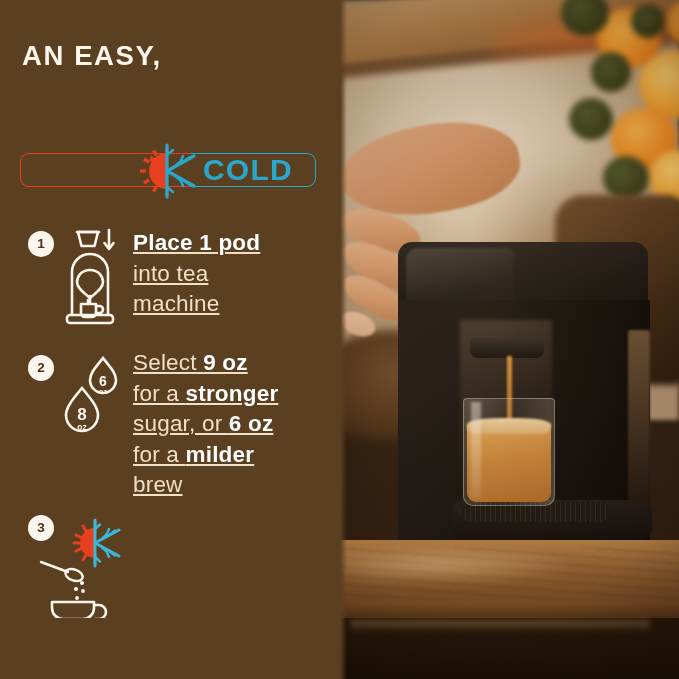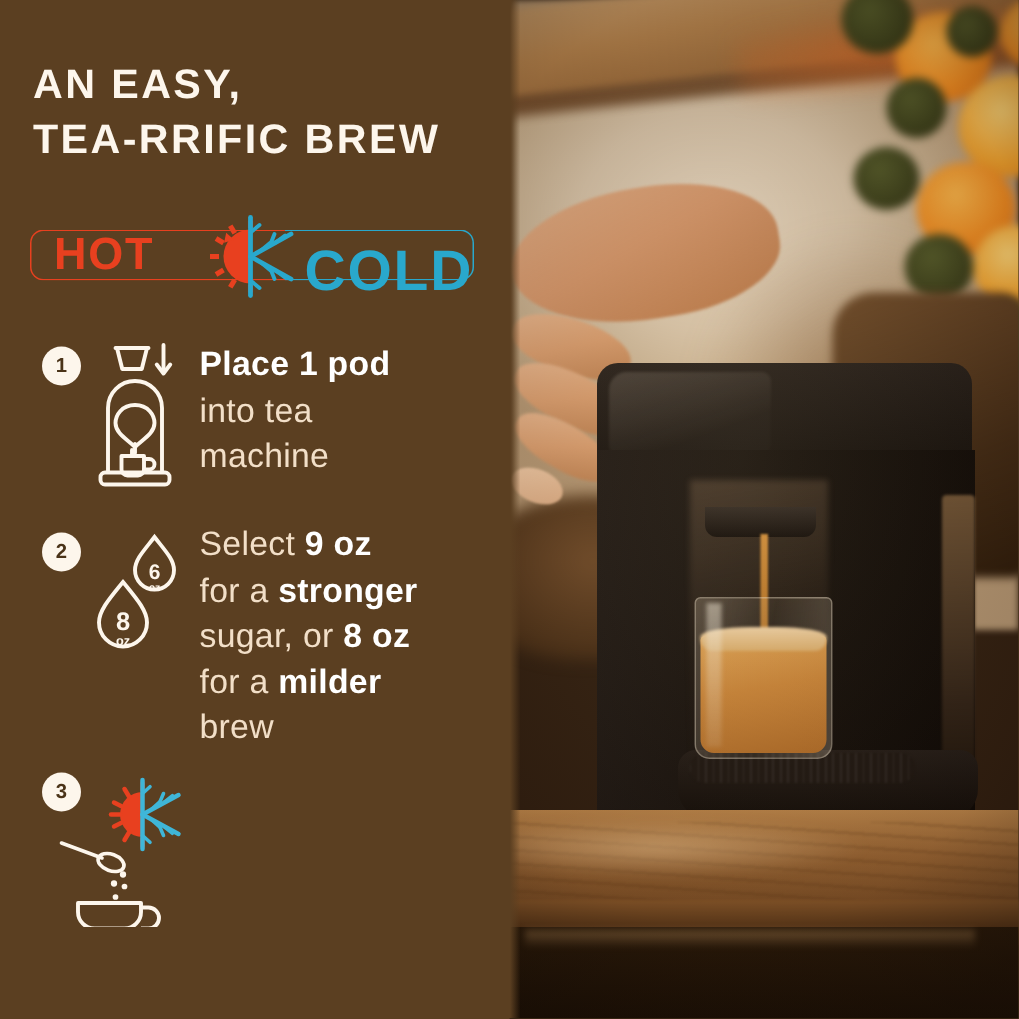--- a/index.html
+++ b/index.html
@@ -82,22 +82,22 @@
     top: 9px;
     font-size: 30px;
     font-weight: bold;
     letter-spacing: 1.2px;
     color: #e8401f;
     line-height: 30px;
   }
   .hc-cold {
     position: absolute;
     left: 183px;
-    top: 20px;
-    font-size: 38px;
+    top: 9px;
+    font-size: 30px;
     font-weight: bold;
     letter-spacing: 1.2px;
     color: #29a8cc;
     line-height: 30px;
   }
   .hc-icon {
     position: absolute;
     left: 116px;
     top: -3px;
     width: 62px;
@@ -148,20 +148,21 @@
 
   .step-text {
     position: absolute;
     left: 133px;
     top: 0px;
     width: 205px;
     font-size: 22.5px;
     line-height: 30.5px;
     color: #f2dfc8;
     letter-spacing: 0.2px;
+    text-decoration: underline;
   }
   .step-text b { color: #ffffff; font-weight: bold; }
   .step-1 .step-text { top: 4px; }
   .step-2 .step-text { top: 0px; }
   .step-3 .step-text { top: 10px; }
 
   
   .photo {
     position: relative;
     width: 339px;
@@ -375,27 +376,25 @@
 </style>
 </head>
 <body>
 
 <div class="poster">
 
   <div class="left-panel">
 
     <div class="headline">
       <span>AN EASY,</span>
-      <span class="l2">TEA-RRIFIC BREW</span>
     </div>
 
     <div class="hotcold">
       <div class="hc-frame-left"></div>
       <div class="hc-frame-right"></div>
-      <div class="hc-hot">HOT</div>
       <div class="hc-cold">COLD</div>
       <svg class="hc-icon" viewBox="0 0 62 56">
 
         <g fill="#e8401f">
           <path d="M31 10 A18 18 0 0 0 31 46 Z"></path>
           <g stroke="#e8401f" stroke-width="3.4" stroke-linecap="butt">
             <line x1="31" y1="4" x2="31" y2="9"></line>
             <line x1="17.5" y1="7.5" x2="20.5" y2="12.5"></line>
             <line x1="8" y1="16" x2="13" y2="19"></line>
             <line x1="4" y1="28" x2="10" y2="28"></line>
@@ -465,21 +464,21 @@
             <path d="M20 34 c 9 11 16 19 16 27 a16 16 0 0 1 -32 0 c 0 -8 7 -16 16 -27 z"></path>
           </g>
           <text x="41" y="32" fill="#fdf6ec" font-size="14" font-weight="bold" text-anchor="middle" font-family="Liberation Sans, sans-serif">6</text>
           <text x="41" y="40" fill="#fdf6ec" font-size="7" font-weight="bold" text-anchor="middle" font-family="Liberation Sans, sans-serif">oz</text>
           <text x="20" y="66" fill="#fdf6ec" font-size="17" font-weight="bold" text-anchor="middle" font-family="Liberation Sans, sans-serif">8</text>
           <text x="20" y="76" fill="#fdf6ec" font-size="8.5" font-weight="bold" text-anchor="middle" font-family="Liberation Sans, sans-serif">oz</text>
         </svg>
         <div class="step-text">
           <span>Select </span><b>9 oz</b><br>
           <span>for a </span><b>stronger</b><br>
-          <span>sugar, or </span><b>8 oz</b><br>
+          <span>sugar, or </span><b>6 oz</b><br>
           <span>for a </span><b>milder</b><br>
           <span>brew</span>
         </div>
       </div>
 
       <div class="step step-3">
         <div class="step-num">3</div>
         <svg class="step-icon" viewBox="0 0 92 108">
 
           <g>

